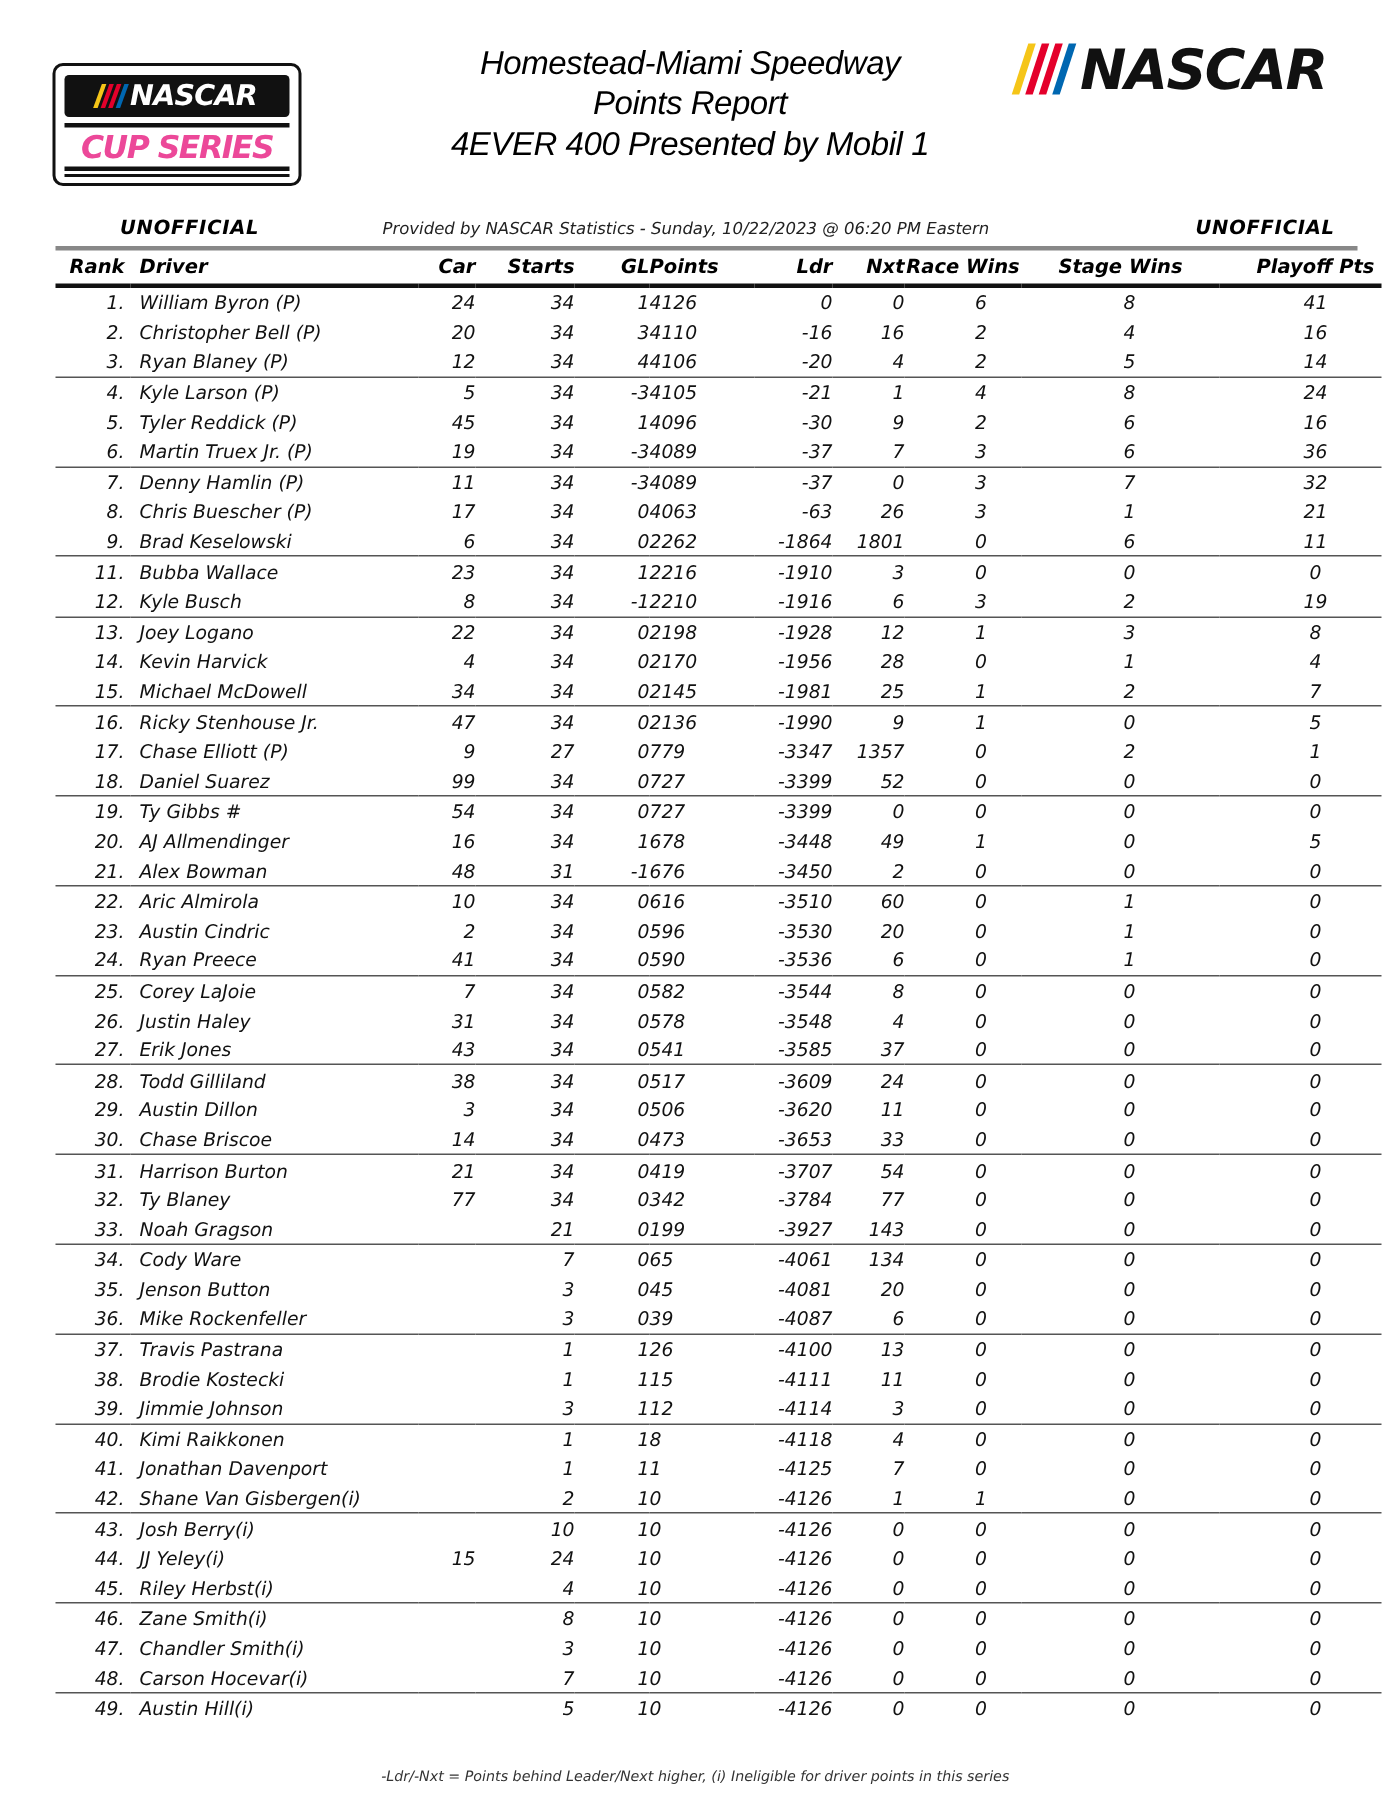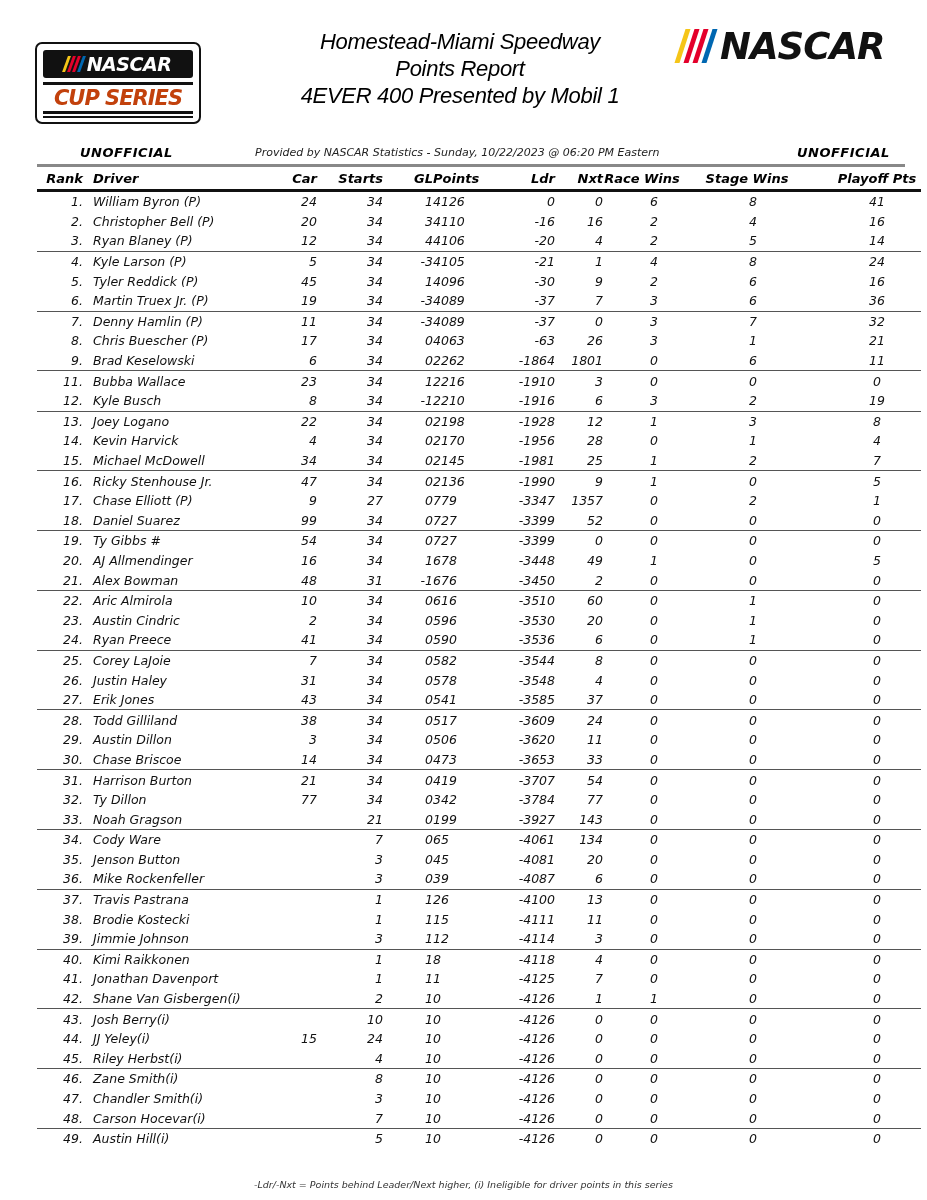--- a/index.html
+++ b/index.html
@@ -20,21 +20,21 @@
   .stripes { display: flex; gap: 2px; margin-right: 2px; }
   .stripes span { display: block; width: 3px; height: 16px; transform: skewX(-20deg); }
   .cup-logo .nascar-txt {
     color: #fff; font-family: "DejaVu Sans", sans-serif; font-weight: bold; font-style: italic;
     font-size: 19px; letter-spacing: -0.5px;
   }
   .cup-logo .rule { position: absolute; left: 6px; right: 6px; height: 3px; background: #111; }
   .cup-logo .series {
     position: absolute; left: 0; right: 0; top: 42px; text-align: center;
     font-family: "DejaVu Sans", sans-serif; font-weight: bold; font-style: italic; font-size: 21px;
-    letter-spacing: -1px; color: #c2410c;
+    letter-spacing: -1px; color: #ec4899;
   }
 
   
   .nascar-logo {
     position: absolute; left: 680px; top: 26px; height: 40px; display: flex; align-items: center;
   }
   .nascar-logo .stripes span { width: 5px; height: 34px; margin-right: 2px; transform: skewX(-18deg); }
   .nascar-logo .word {
     font-family: "DejaVu Sans", sans-serif; font-weight: bold; font-style: italic; font-size: 37px;
     letter-spacing: -1px; color: #111; margin-left: 4px;
@@ -521,21 +521,21 @@
         <td class="c-gl">0</td>
         <td class="c-points">419</td>
         <td class="c-ldr">-3707</td>
         <td class="c-nxt">54</td>
         <td class="c-race">0</td>
         <td class="c-stage">0</td>
         <td class="c-playoff">0</td>
       </tr>
       <tr>
         <td class="c-rank">32.</td>
-        <td class="c-driver">Ty Dillon</td>
+        <td class="c-driver">Ty Blaney</td>
         <td class="c-car">77</td>
         <td class="c-starts">34</td>
         <td class="c-gl">0</td>
         <td class="c-points">342</td>
         <td class="c-ldr">-3784</td>
         <td class="c-nxt">77</td>
         <td class="c-race">0</td>
         <td class="c-stage">0</td>
         <td class="c-playoff">0</td>
       </tr>

